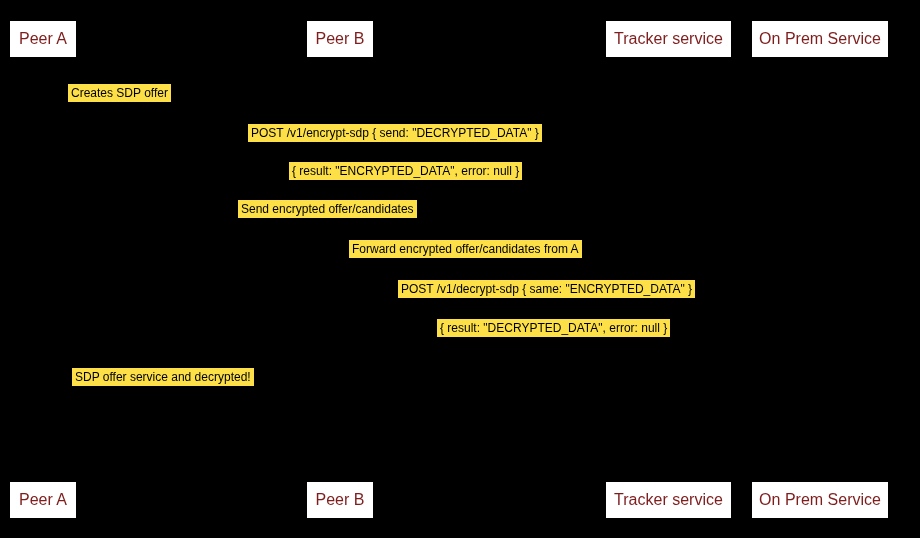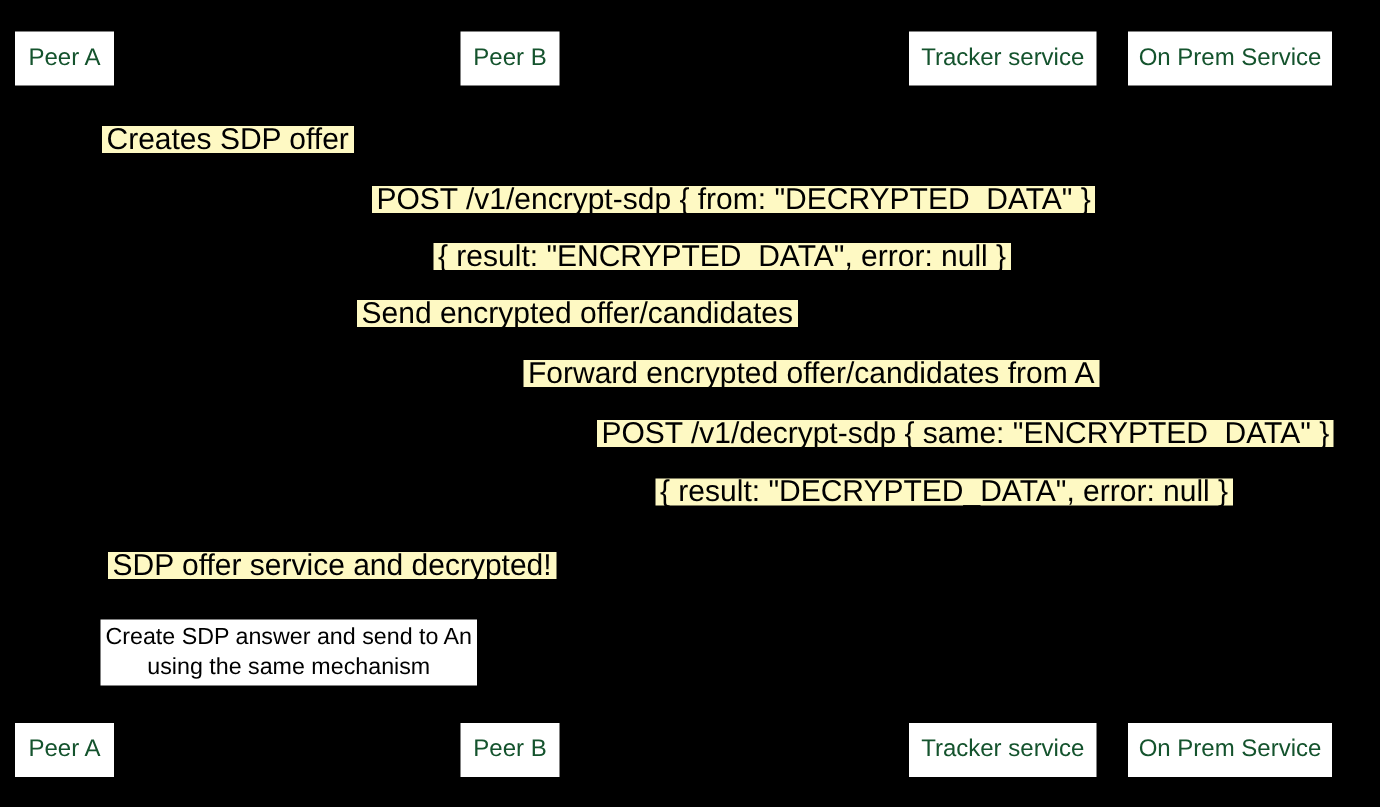--- a/index.html
+++ b/index.html
@@ -11,33 +11,33 @@
   }
   .canvas {
     position: relative;
     width: 920px; height: 538px;
     background: #000000;
   }
   .actor {
     position: absolute;
     height: 36px;
     background: #ffffff;
-    color: #14532d;
+    color: #7f1d1d;
     display: flex;
     align-items: center;
     justify-content: center;
     font-size: 16px;
     white-space: nowrap;
   }
   .msg {
     position: absolute;
     height: 18px;
-    background: #fef9c3;
+    background: #fde047;
     color: #000000;
-    font-size: 20px;
+    font-size: 12px;
     line-height: 18px;
     display: inline-flex;
     align-items: center;
     padding: 0 3px;
     white-space: nowrap;
   }
   .note {
     position: absolute;
     background: #ffffff;
     color: #000000;
@@ -53,31 +53,27 @@
 <body>
 
 <div class="canvas">
 
   <div class="actor" style="left:10px;  top:21px; width:66px;">Peer A</div>
   <div class="actor" style="left:307px; top:21px; width:66px;">Peer B</div>
   <div class="actor" style="left:606px; top:21px; width:125px;">Tracker service</div>
   <div class="actor" style="left:752px; top:21px; width:136px;">On Prem Service</div>
 
   <div class="msg" style="left:68px;  top:84px;">Creates SDP offer</div>
-  <div class="msg" style="left:248px; top:124px;">POST /v1/encrypt-sdp { from: "DECRYPTED_DATA" }</div>
+  <div class="msg" style="left:248px; top:124px;">POST /v1/encrypt-sdp { send: "DECRYPTED_DATA" }</div>
   <div class="msg" style="left:289px; top:162px;">{ result: "ENCRYPTED_DATA", error: null }</div>
   <div class="msg" style="left:238px; top:200px;">Send encrypted offer/candidates</div>
   <div class="msg" style="left:349px; top:240px;">Forward encrypted offer/candidates from A</div>
   <div class="msg" style="left:398px; top:280px;">POST /v1/decrypt-sdp { same: "ENCRYPTED_DATA" }</div>
   <div class="msg" style="left:437px; top:319px;">{ result: "DECRYPTED_DATA", error: null }</div>
   <div class="msg" style="left:72px;  top:368px;">SDP offer service and decrypted!</div>
 
-  <div class="note" style="left:67px; top:413px; width:251px; height:44px;">
-    <span>Create SDP answer and send to An</span>
-    <span>using the same mechanism</span>
-  </div>
 
   <div class="actor" style="left:10px;  top:482px; width:66px;">Peer A</div>
   <div class="actor" style="left:307px; top:482px; width:66px;">Peer B</div>
   <div class="actor" style="left:606px; top:482px; width:125px;">Tracker service</div>
   <div class="actor" style="left:752px; top:482px; width:136px;">On Prem Service</div>
 
 </div>
 
 </body></html>

